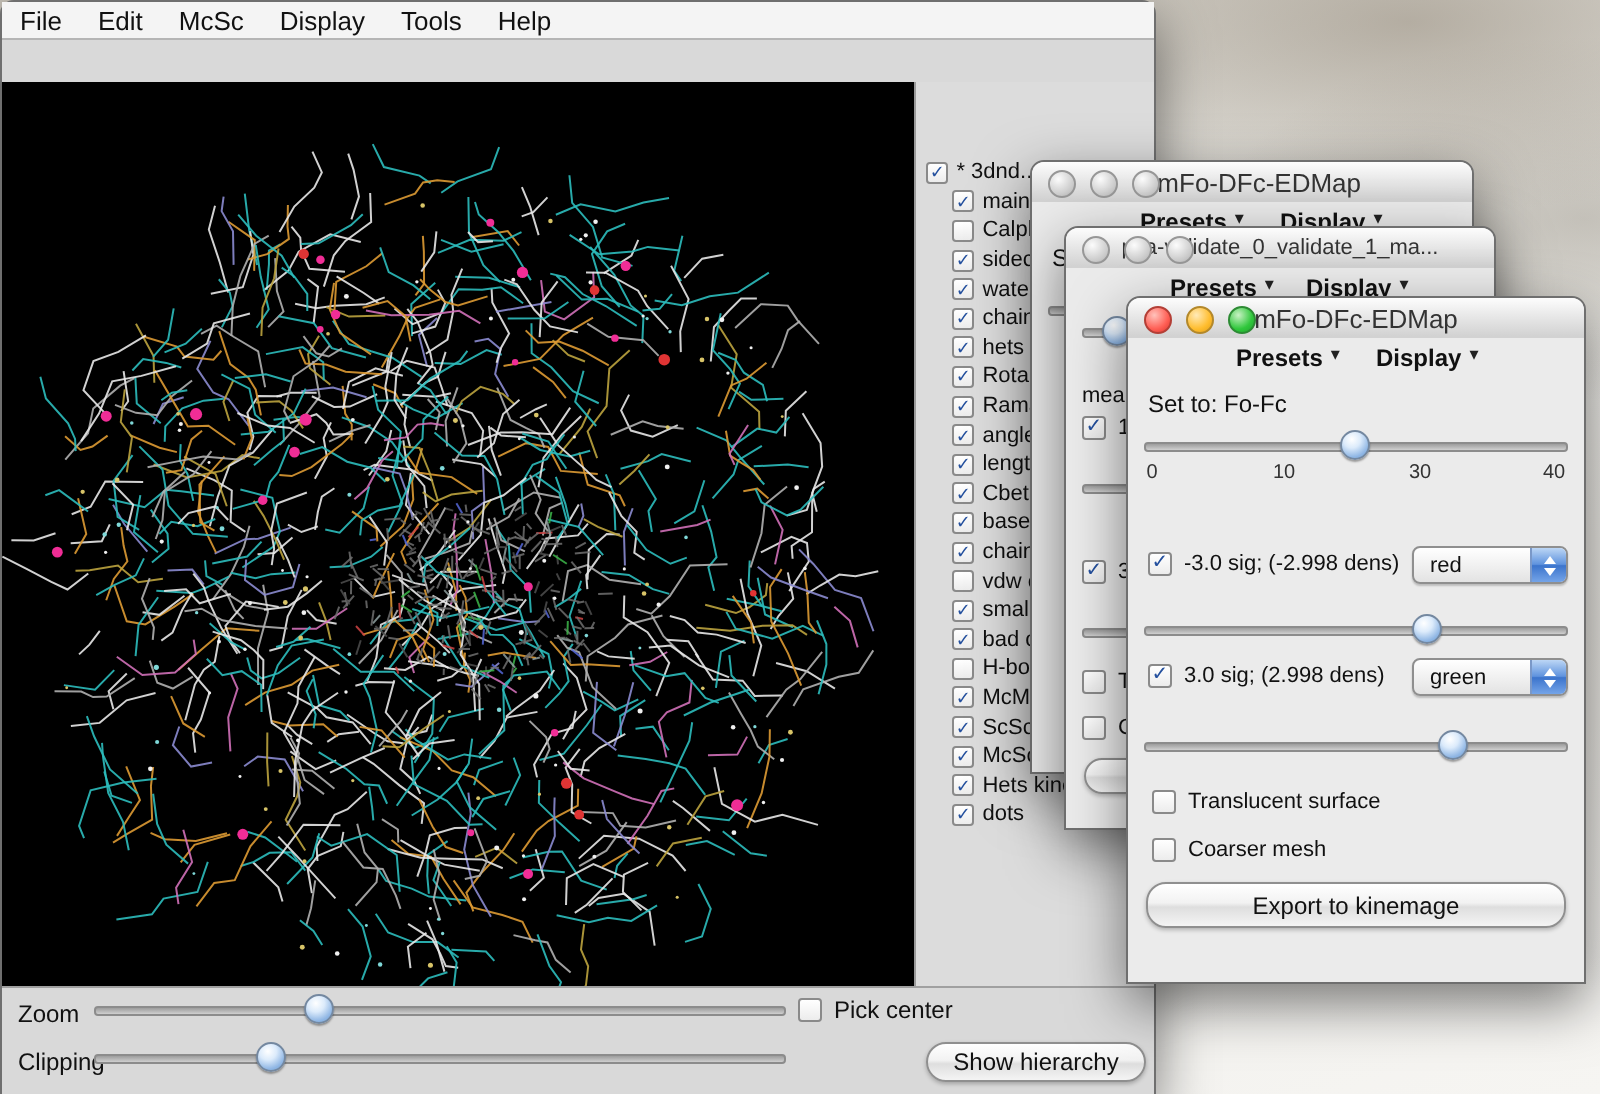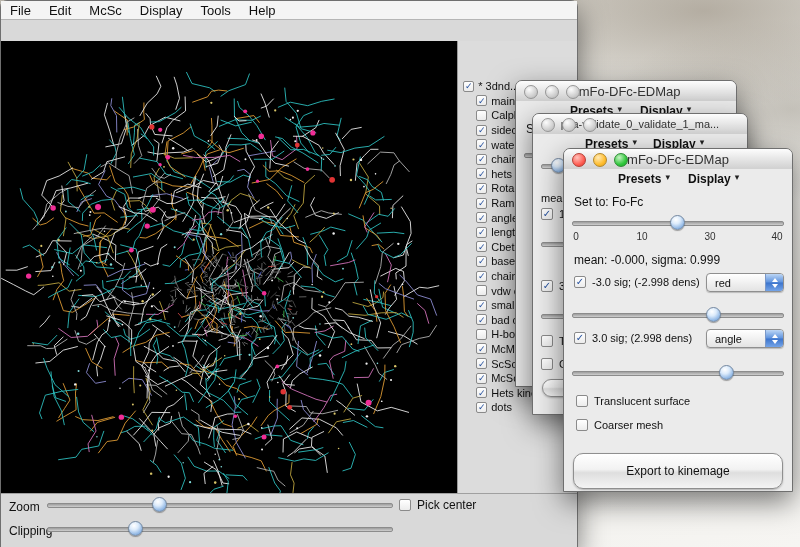--- a/index.html
+++ b/index.html
@@ -1144,20 +1144,21 @@
     </div>
     <div class="cb-row" style="left:398px;top:4px;font-size:12px">
       <span class="cb"></span>
       <span>Pick center</span>
     </div>
     <span class="ctl-label" style="left:8px;top:30px">Clipping</span>
     <div class="slider" style="left:46px;top:27px;width:346px">
       <div class="track"></div>
       <div class="thumb" style="left: 25%;"></div>
     </div>
+    <div class="aqua-btn" style="left:462px;top:27px;width:110px;height:20px">Show hierarchy</div>
   </div>
 </div>
 
 <div class="window" style="left:515px;top:80px;width:220px;height:305px;z-index:20">
   <div class="titlebar">
     <div class="lights">
       <span class="light"></span>
       <span class="light"></span>
       <span class="light"></span>
     </div>
@@ -1251,21 +1252,20 @@
     </div>
     <div class="med-text" style="left:10px;top:26px">Set to: Fo-Fc</div>
     <div class="slider" style="left:8px;right:8px;top:46px">
       <div class="track"></div>
       <div class="thumb" style="left: 49%;"></div>
     </div>
     <span class="tick" style="left:12px;top:62px">0</span>
     <span class="tick" style="left:78px;top:62px">10</span>
     <span class="tick" style="left:146px;top:62px">30</span>
     <span class="tick" style="left:213px;top:62px">40</span>
-    <div class="small-text" style="left:10px;top:84px;font-size:12px">mean: -0.000, sigma: 0.999</div>
 
     <div class="cb-row" style="left:10px;top:107px">
       <span class="cb on">✓</span>
       <span>-3.0 sig; (-2.998 dens)</span>
     </div>
     <div class="popup" style="right:8px;top:104px;width:78px">
       <span>red</span>
       <span class="stepper">
           <span class="tri-up"></span>
           <span class="tri-down"></span>
@@ -1274,34 +1274,34 @@
     <div class="slider" style="left:8px;right:8px;top:138px">
       <div class="track"></div>
       <div class="thumb" style="left: 66%;"></div>
     </div>
 
     <div class="cb-row" style="left:10px;top:163px">
       <span class="cb on">✓</span>
       <span>3.0 sig; (2.998 dens)</span>
     </div>
     <div class="popup" style="right:8px;top:160px;width:78px">
-      <span>angle</span>
+      <span>green</span>
       <span class="stepper">
           <span class="tri-up"></span>
           <span class="tri-down"></span>
         </span>
     </div>
     <div class="slider" style="left:8px;right:8px;top:196px">
       <div class="track"></div>
       <div class="thumb" style="left: 72%;"></div>
     </div>
 
     <div class="cb-row" style="left:12px;top:226px">
       <span class="cb"></span>
       <span>Translucent surface</span>
     </div>
     <div class="cb-row" style="left:12px;top:250px">
       <span class="cb"></span>
       <span>Coarser mesh</span>
     </div>
-    <div class="aqua-btn" style="left:9px;right:9px;top:284px;height:36px">Export to kinemage</div>
+    <div class="aqua-btn" style="left:9px;right:9px;top:272px;height:23px">Export to kinemage</div>
   </div>
 </div>
 
 </body></html>

